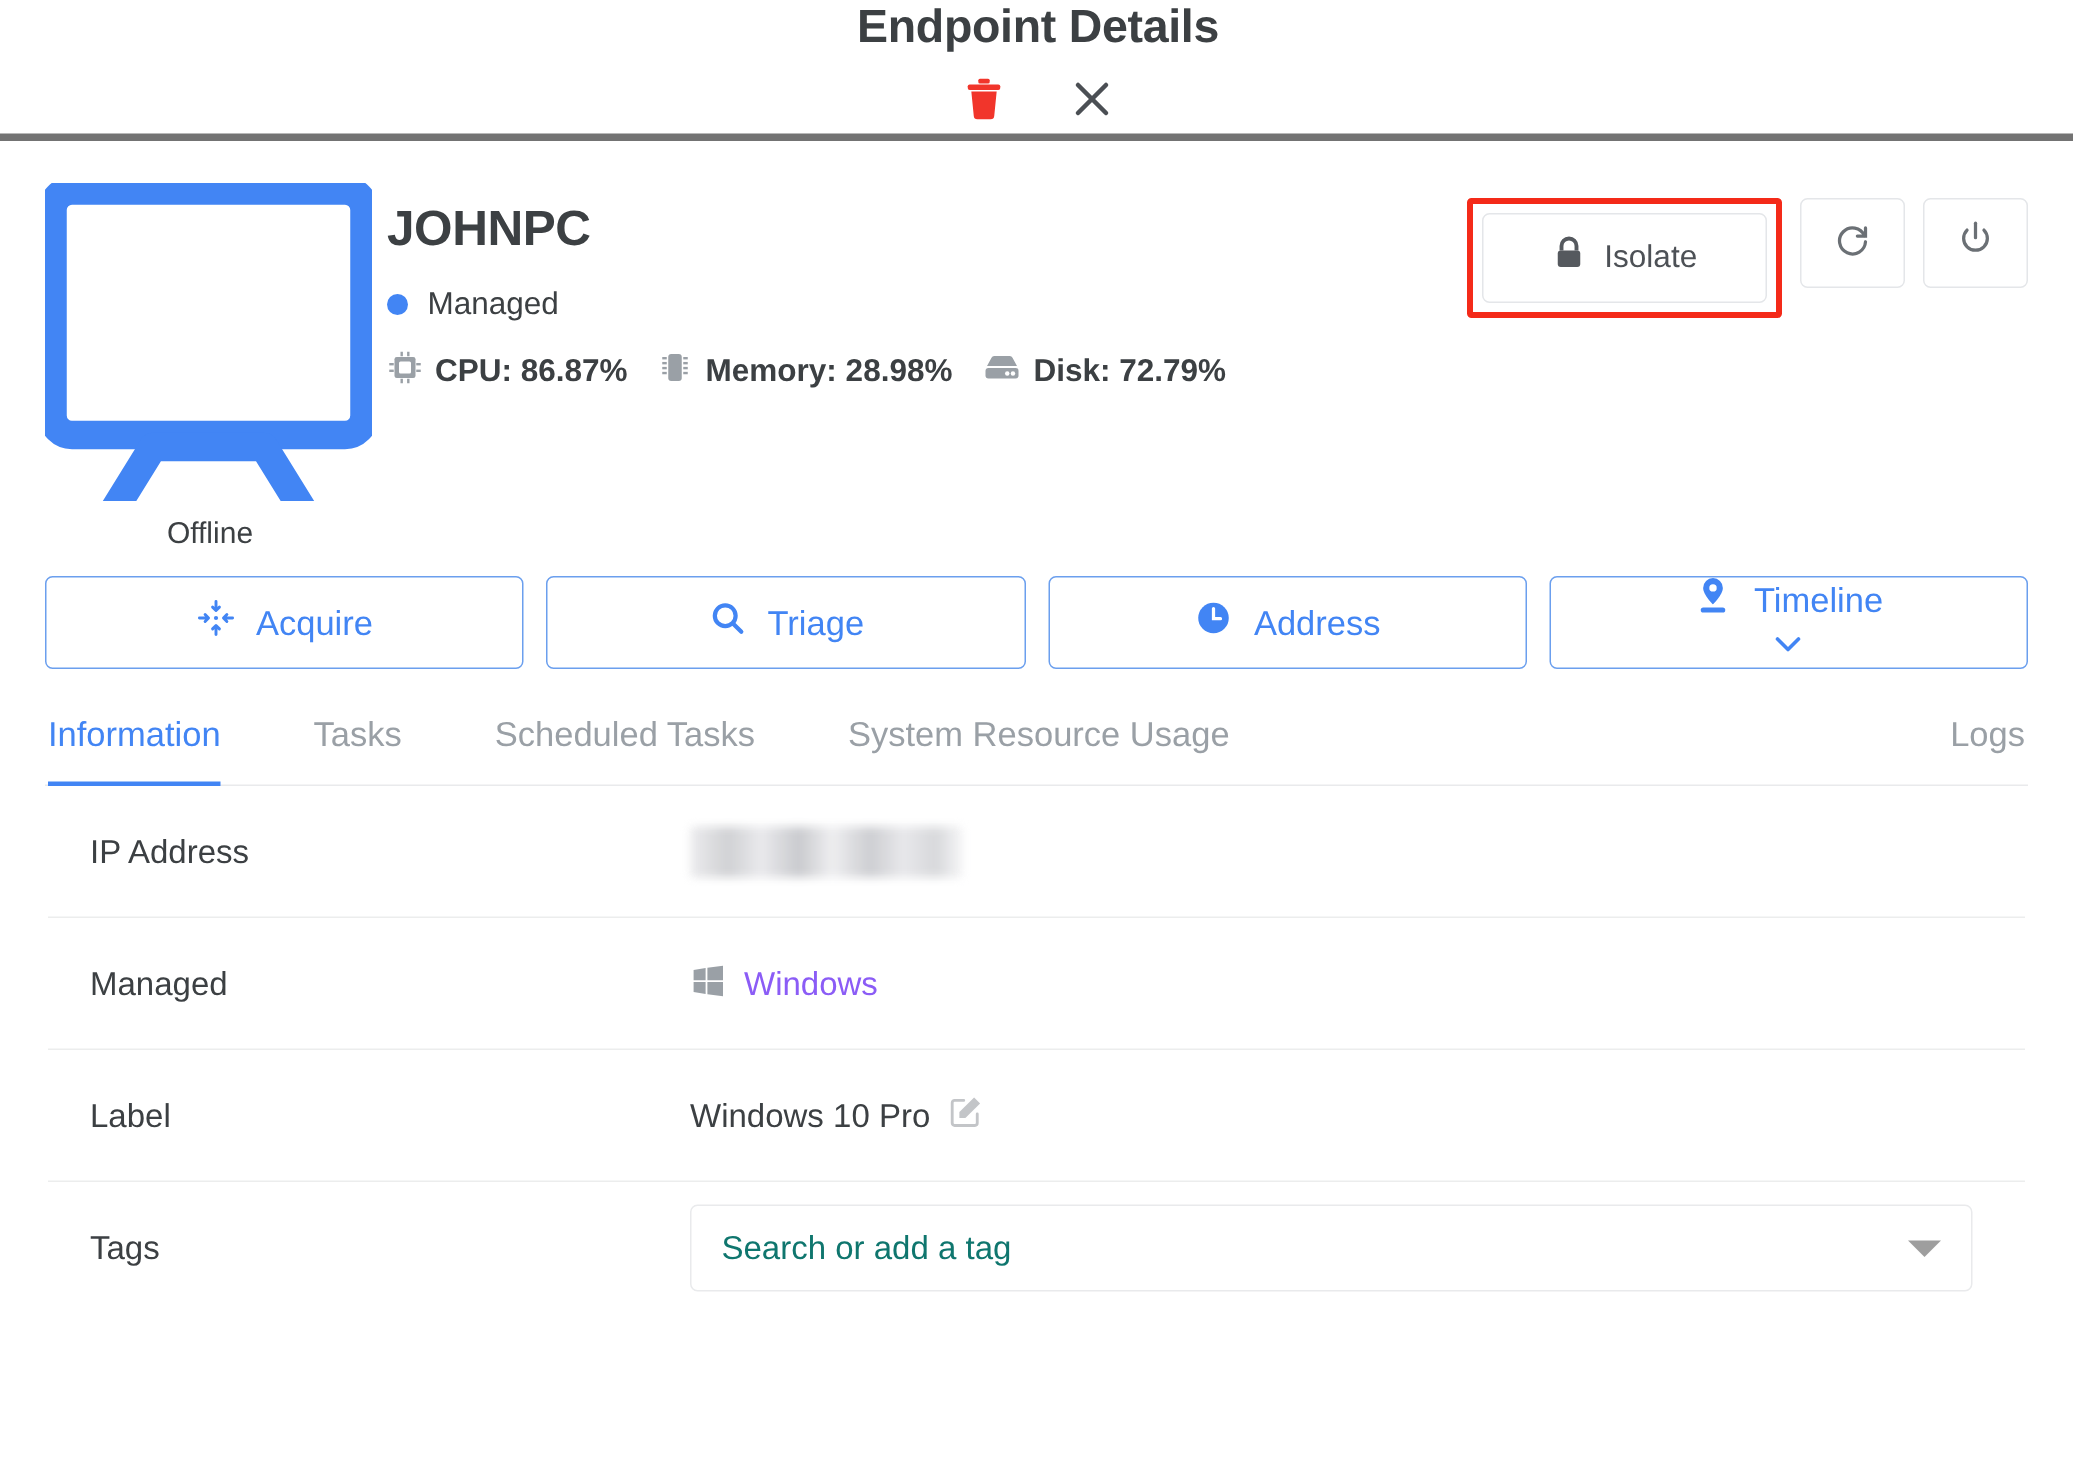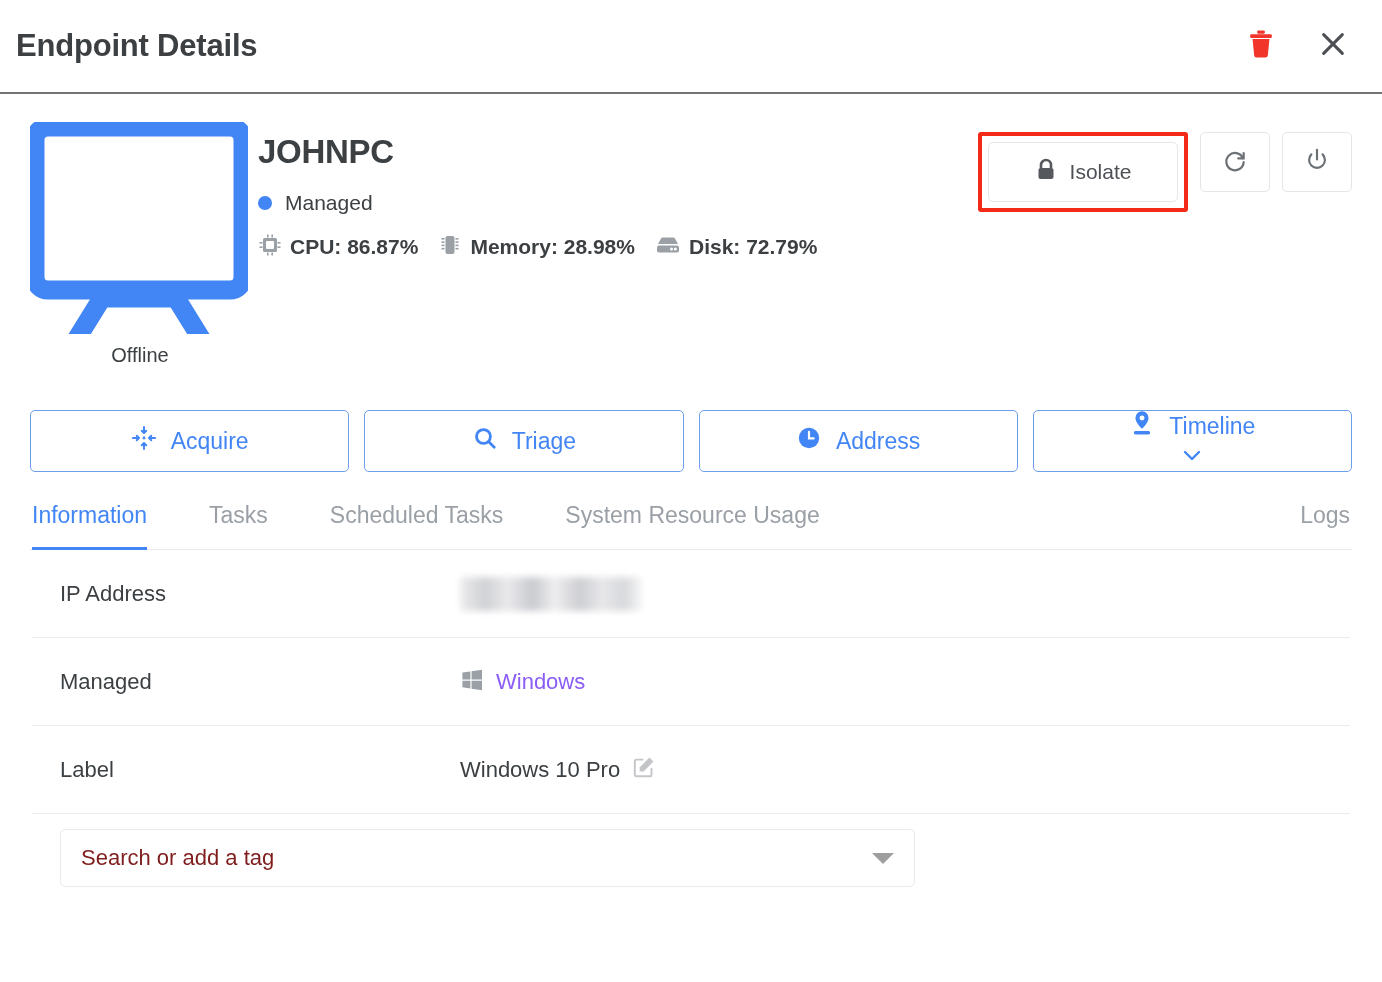--- a/index.html
+++ b/index.html
@@ -8,23 +8,24 @@
     background: #ffffff;
     font-family: "Liberation Sans", sans-serif;
     color: #3c4043;
     overflow: hidden;
   }
   .panel { width: 1382px; height: 982px; position: relative; background:#fff; }
 
   
   .header {
     height: 94px;
-    border-bottom: 2px solid #737373;
+    border-bottom: 5px solid #737373;
     display: flex; align-items: center;
-    padding: 0 28px 0 16px;
+    padding: 0 28px 0 30px;
+    flex-direction: column;
   }
   .header-title {
     font-size: 31px; font-weight: 700; color: #3c4043;
     letter-spacing: -0.2px; flex: 1;
   }
   .header-actions { display: flex; align-items: center; gap: 30px; }
   .icon-btn {
     width: 42px; height: 42px;
     display: flex; align-items: center; justify-content: center;
     background: transparent; border: none; cursor: pointer;
@@ -78,21 +79,21 @@
     gap: 13px;
     cursor: pointer;
     color: #4d5156;
     font-size: 21px;
   }
   .btn-isolate { width: 190px; }
   .btn-square { width: 70px; }
 
   
   .actions-row {
-    display: flex; gap: 15px; margin-top: 43px;
+    display: flex; gap: 15px; margin-top: 16px;
   }
   .btn-blue {
     flex: 1;
     height: 62px;
     border: 1px solid #6b9fee;
     border-radius: 5px;
     background: #fff;
     color: #4285f4;
     font-size: 23px;
     display: flex; align-items: center; justify-content: center;
@@ -154,21 +155,21 @@
     opacity: 0.95;
   }
 
   .tag-input {
     width: 855px; height: 58px;
     border: 1px solid #e9eaec; border-radius: 5px;
     background: #fff;
     display: flex; align-items: center;
     padding: 0 20px;
   }
-  .tag-placeholder { flex: 1; font-size: 22px; color: #7f1d1d; }
+  .tag-placeholder { flex: 1; font-size: 22px; color: #0f766e; }
   .caret-tri {
     width: 0; height: 0;
     border-left: 11px solid transparent;
     border-right: 11px solid transparent;
     border-top: 11px solid #9e9e9e;
   }
 </style>
 </head>
 <body>
 
@@ -398,20 +399,21 @@
           <span>
             <svg width="24" height="24" viewBox="0 0 24 24" fill="none" stroke="#c3c5c8" stroke-width="1.9" stroke-linecap="round" stroke-linejoin="round">
               <path d="M19.5 13.6v6.1a1.6 1.6 0 0 1-1.6 1.6H4.4a1.6 1.6 0 0 1-1.6-1.6V6.2a1.6 1.6 0 0 1 1.6-1.6h6.1"></path>
               <path d="M17.4 2.6 21.4 6.6 11.6 16.4H7.6v-4z" fill="#c3c5c8" stroke="none"></path>
             </svg>
           </span>
         </div>
       </div>
 
       <div class="row">
+        <div class="row-label">Tags</div>
         <div class="row-value">
           <div class="tag-input">
             <span class="tag-placeholder">Search or add a tag</span>
             <span class="caret-tri"></span>
           </div>
         </div>
       </div>
 
     </div>
 

